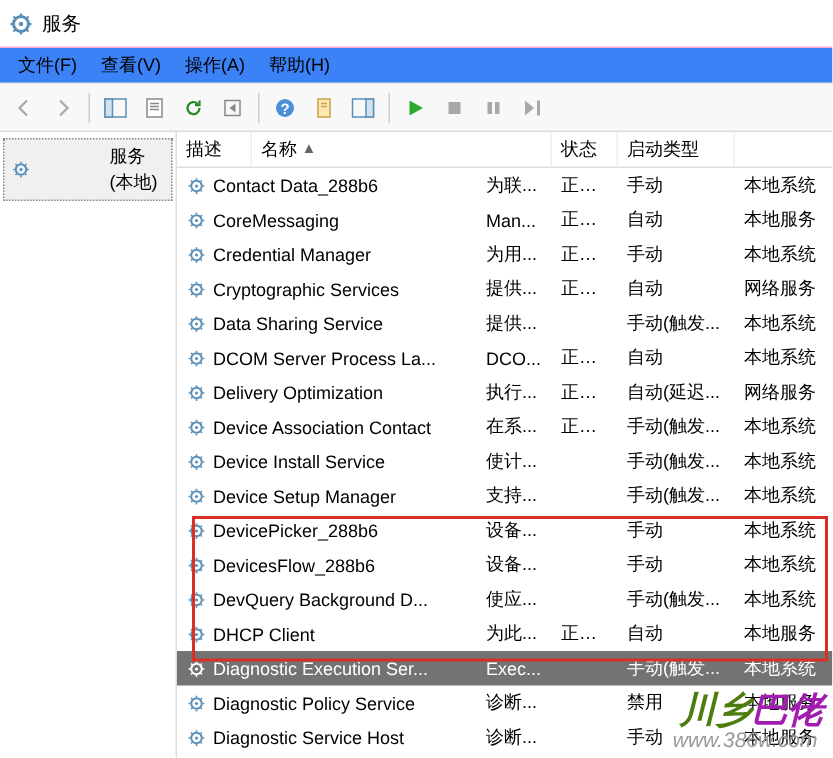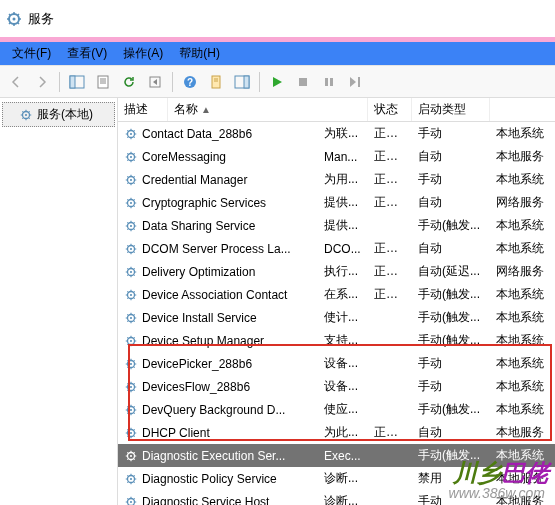--- a/index.html
+++ b/index.html
@@ -1,28 +1,28 @@
 <!DOCTYPE html>
 <html><head>
 <meta charset="utf-8">
 <style>
 * { margin: 0; padding: 0; box-sizing: border-box; font-family: "Microsoft YaHei", "Segoe UI", Tahoma, sans-serif; }
 body { width: 555px; height: 505px; background: #fff; overflow: hidden; font-size: 12px; }
-.titlebar { height: 42px; display: flex; align-items: center; padding: 0 6px; background: #fff; border-bottom: 5px solid #f9a8d4; }
+.titlebar { height: 32px; display: flex; align-items: center; padding: 0 6px; background: #fff; border-bottom: 1px solid #f9a8d4; }
 .titlebar .icon { margin-right: 6px; }
 .titlebar .title { font-size: 13px; color: #000; }
 .menubar { height: 24px; display: flex; align-items: center; padding: 0 4px; background: #3b82f6; border-bottom: 1px solid #e5e5e5; }
 .menubar .menu-item { padding: 3px 8px; font-size: 12px; cursor: default; }
 .toolbar { height: 32px; display: flex; align-items: center; padding: 0 4px; background: #f8f8f8; border-bottom: 1px solid #ddd; gap: 2px; }
 .toolbar .sep { width: 1px; height: 20px; background: #ccc; margin: 0 3px; }
 .toolbar .tbtn { width: 24px; height: 24px; display: flex; align-items: center; justify-content: center; cursor: default; border: 1px solid transparent; }
 .toolbar .tbtn.disabled { opacity: 0.4; }
 .main { display: flex; height: calc(100% - 84px); }
 .sidebar { width: 118px; border-right: 1px solid #ddd; padding: 4px 2px; }
-.sidebar .node { display: flex; align-items: center; padding: 3px 16px; font-size: 12px; background: #f0f0f0; border: 1px dotted #888; }
+.sidebar .node { display: flex; align-items: center; padding: 3px 4px; font-size: 12px; background: #f0f0f0; border: 1px dotted #888; gap: 48px; }
 .sidebar .node .icon { margin-right: 4px; }
 .content { flex: 1; overflow: hidden; position: relative; }
 .header-row { display: flex; height: 24px; background: #fff; border-bottom: 1px solid #ddd; }
 .header-row .th { padding: 4px 6px; font-size: 12px; border-right: 1px solid #eee; display: flex; align-items: center; overflow: hidden; white-space: nowrap; }
 .col-name { width: 200px; }
 .col-desc { width: 50px; }
 .col-status { width: 44px; }
 .col-startup { width: 78px; }
 .col-logon { width: 64px; }
 .rows { }

